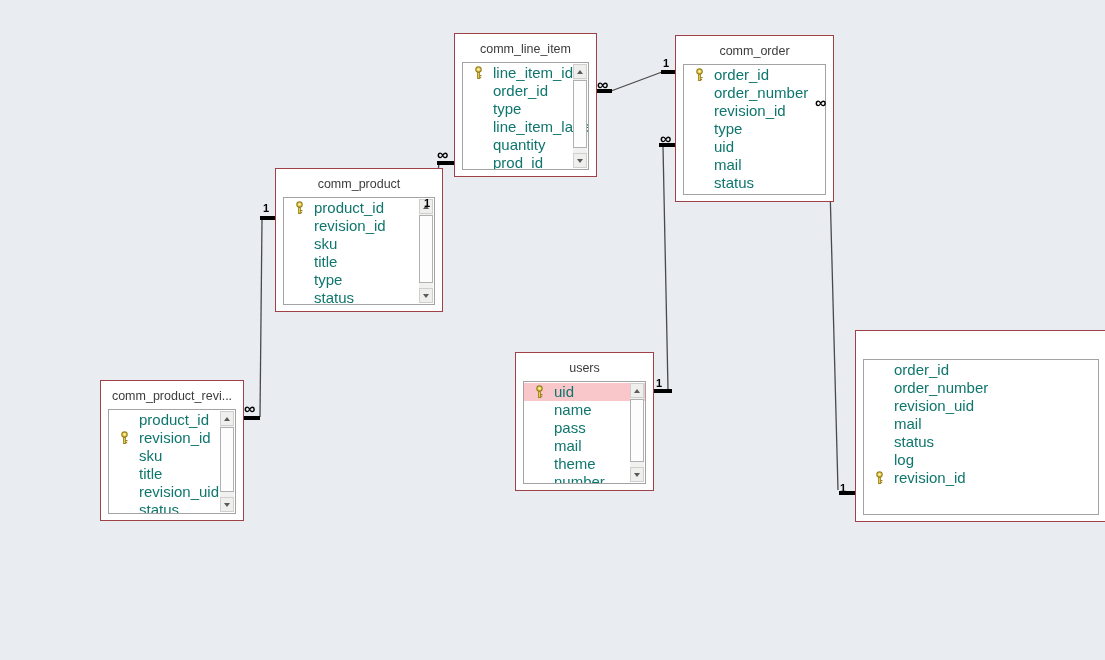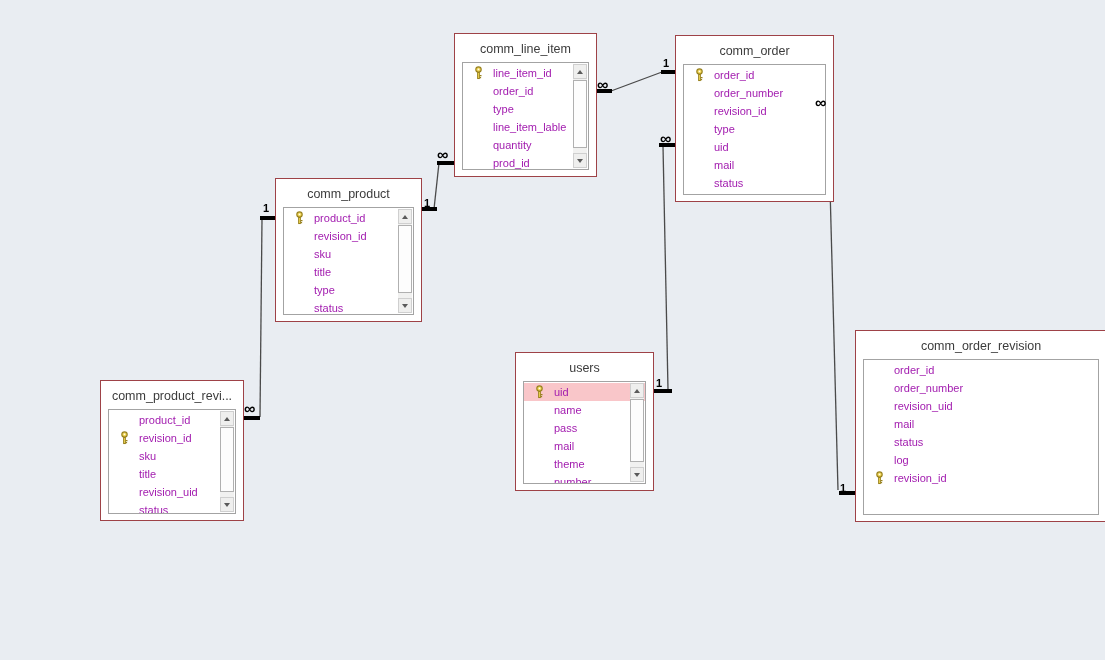--- a/index.html
+++ b/index.html
@@ -36,22 +36,22 @@
     left: 7px; right: 7px; top: 28px; bottom: 6px;
     border: 1px solid #a3a3a3;
     background: #ffffff;
     overflow: hidden;
     padding-top: 1px;
     box-sizing: border-box;
   }
   .row {
     position: relative;
     height: 18px; line-height: 18px;
-    font-size: 11px;
-    color: #a21caf;
+    font-size: 15px;
+    color: #0f766e;
     white-space: nowrap;
   }
   .row.selected { background: #f9c6c9; }
   .row .key {
     position: absolute; left: 10px; top: 2px;
     width: 12px; height: 14px;
   }
   .row .fname {
     position: absolute; left: 30px; top: 0;
   }
@@ -189,21 +189,21 @@
         <div class="row">
 
     <span class="fname">mail</span>
   </div>
         <div class="row">
 
     <span class="fname">status</span>
   </div>
       </div>
   </div>
-    <div class="tbl" style="left: 243px; top: 178px; width: 147px; height: 144px;">
+    <div class="tbl" style="left: 243px; top: 168px; width: 168px; height: 144px;">
     <div class="tbl-title">comm_product</div>
     <div class="tbl-fields">
         <div class="row">
     <span class="key"><svg viewBox="0 0 12 14" width="12" height="14">
               <circle cx="5.5" cy="3.6" r="2.7" fill="#eed34f" stroke="#97801f" stroke-width="1.1"></circle>
               <circle cx="5.5" cy="3.3" r="0.9" fill="#fffdf0"></circle>
               <rect x="4.6" y="6.2" width="1.8" height="6.4" fill="#eed34f" stroke="#97801f" stroke-width="0.9"></rect>
               <path d="M6.6 9.6h1.9M6.6 11.6h1.5" stroke="#97801f" stroke-width="1.1" fill="none"></path>
             </svg></span>
     <span class="fname">product_id</span>
@@ -307,21 +307,20 @@
     <span class="fname">number</span>
   </div>
         <div class="sb">
     <div class="sb-btn sb-up"></div>
     <div class="sb-thumb" style="height: 63px;"></div>
     <div class="sb-btn sb-down"></div>
   </div>
       </div>
   </div>
     <div class="tbl" style="left: 823px; top: 330px; width: 252px; height: 192px;">
-    <div class="tbl-title">comm_order_revision</div>
     <div class="tbl-fields">
         <div class="row">
 
     <span class="fname">order_id</span>
   </div>
         <div class="row">
 
     <span class="fname">order_number</span>
   </div>
         <div class="row">

